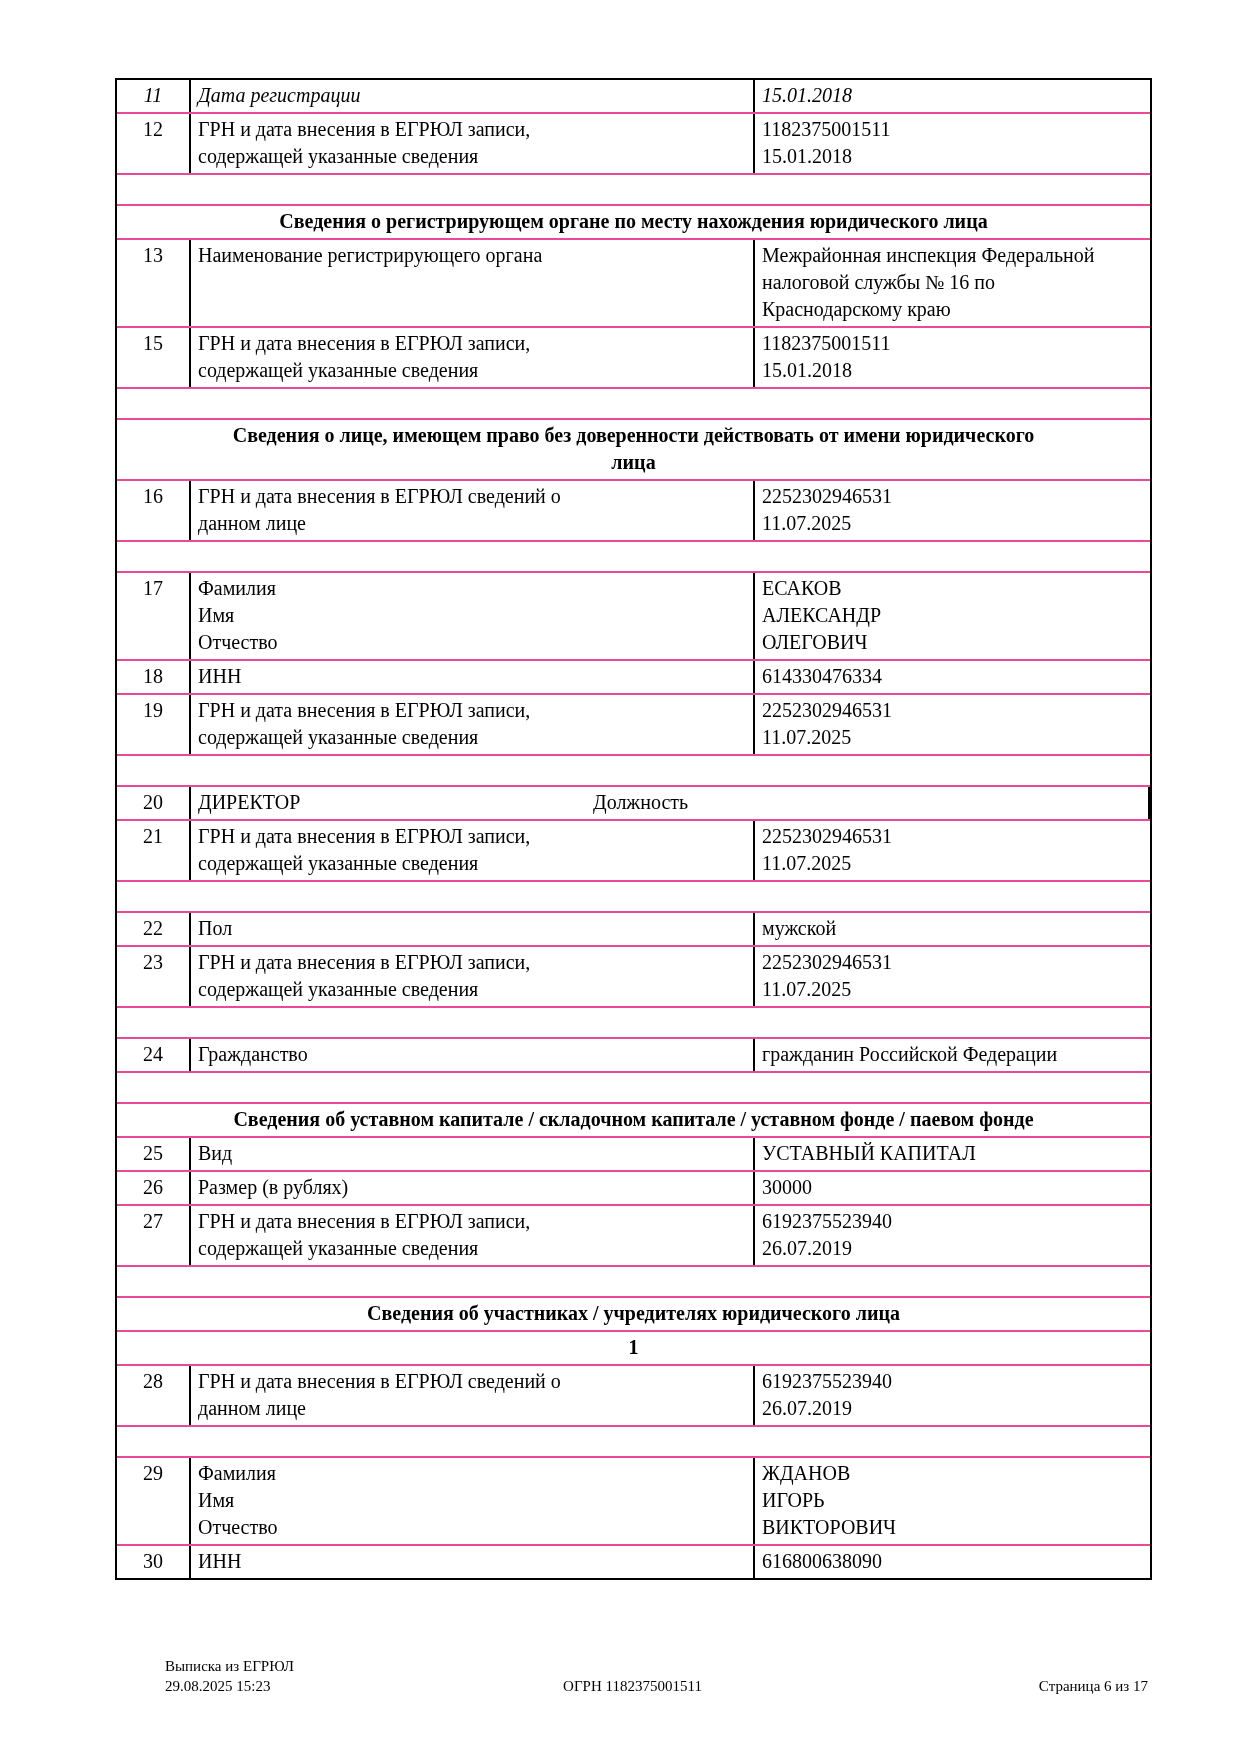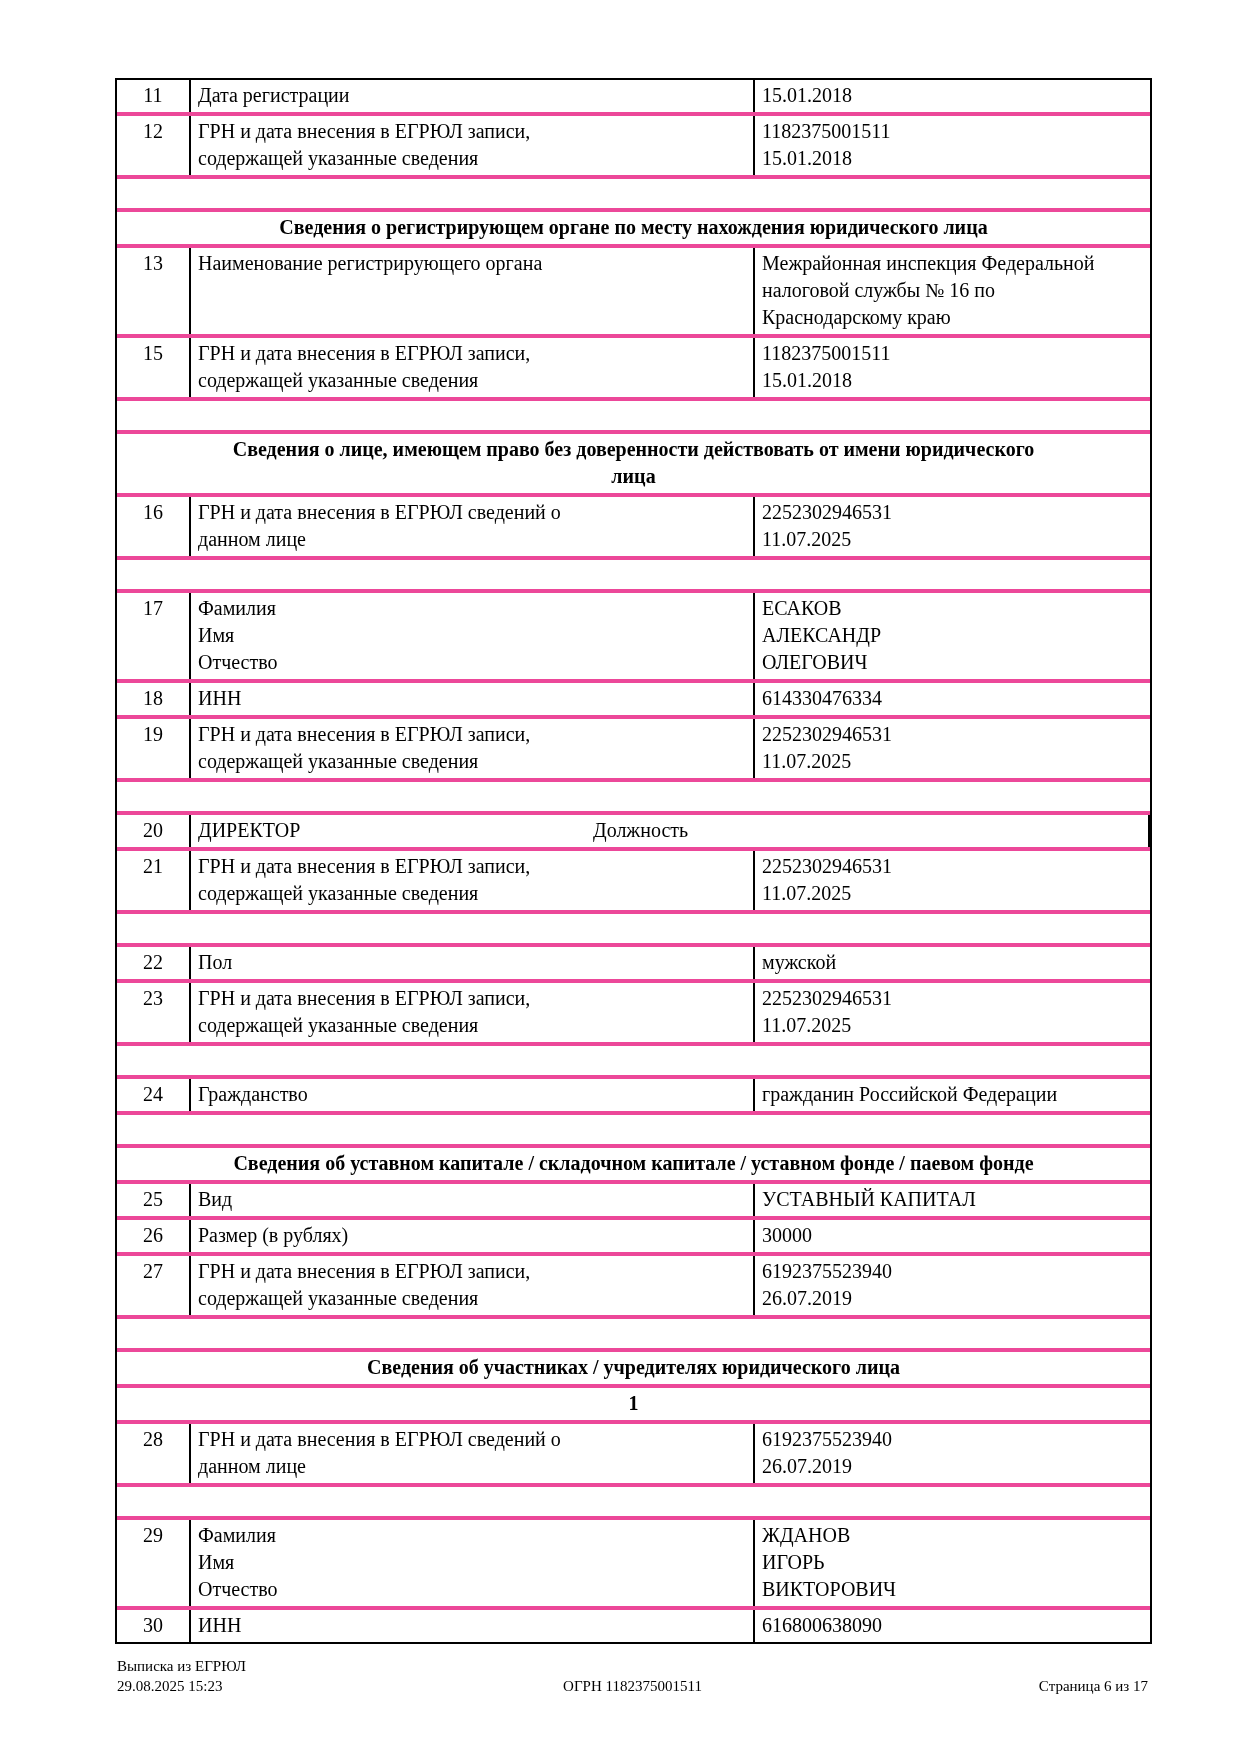--- a/index.html
+++ b/index.html
@@ -10,22 +10,22 @@
     color: #000000;
     position: relative;
   }
   .doc-table {
     position: absolute;
     left: 115px; top: 78px;
     width: 1033px;
     border: 2px solid #000;
     background: #fff;
   }
-  .row { display: flex; border-top: 4px solid #ec4899; align-items: stretch; }
-  .row:first-child { border-top: none; }
+  .row { display: flex; border-top: 2px solid #ec4899; align-items: stretch; }
+  .row:first-child { border-top: none; font-style: italic; }
   .cell {
     white-space: pre-line;
     font-size: 20px;
     line-height: 27px;
     padding: 2px 5px 3px 5px;
     box-sizing: border-box;
     overflow: hidden;
   }
   .num   { width: 74px; flex: none; text-align: center; border-right: 2px solid #000; }
   .label { width: 564px; flex: none; border-right: 2px solid #000; padding-left: 7px; }
@@ -37,21 +37,21 @@
   }
   .spacer { height: 29px; }
   .sub-center { width: 100%; text-align: center; font-weight: bold; }
   .footer {
     position: absolute;
     left: 117px; top: 1656px;
     width: 1031px;
     font-size: 15px;
     line-height: 20px;
   }
-  .f-left { white-space: pre-line; }
+  .f-left { white-space: pre-line; margin-left: 48px; }
   .f-center {
     position: absolute; left: 0; right: 0; bottom: 0;
     text-align: center;
   }
   .f-right {
     position: absolute; right: 0; bottom: 0;
     text-align: right;
   }
 </style>
 </head>

